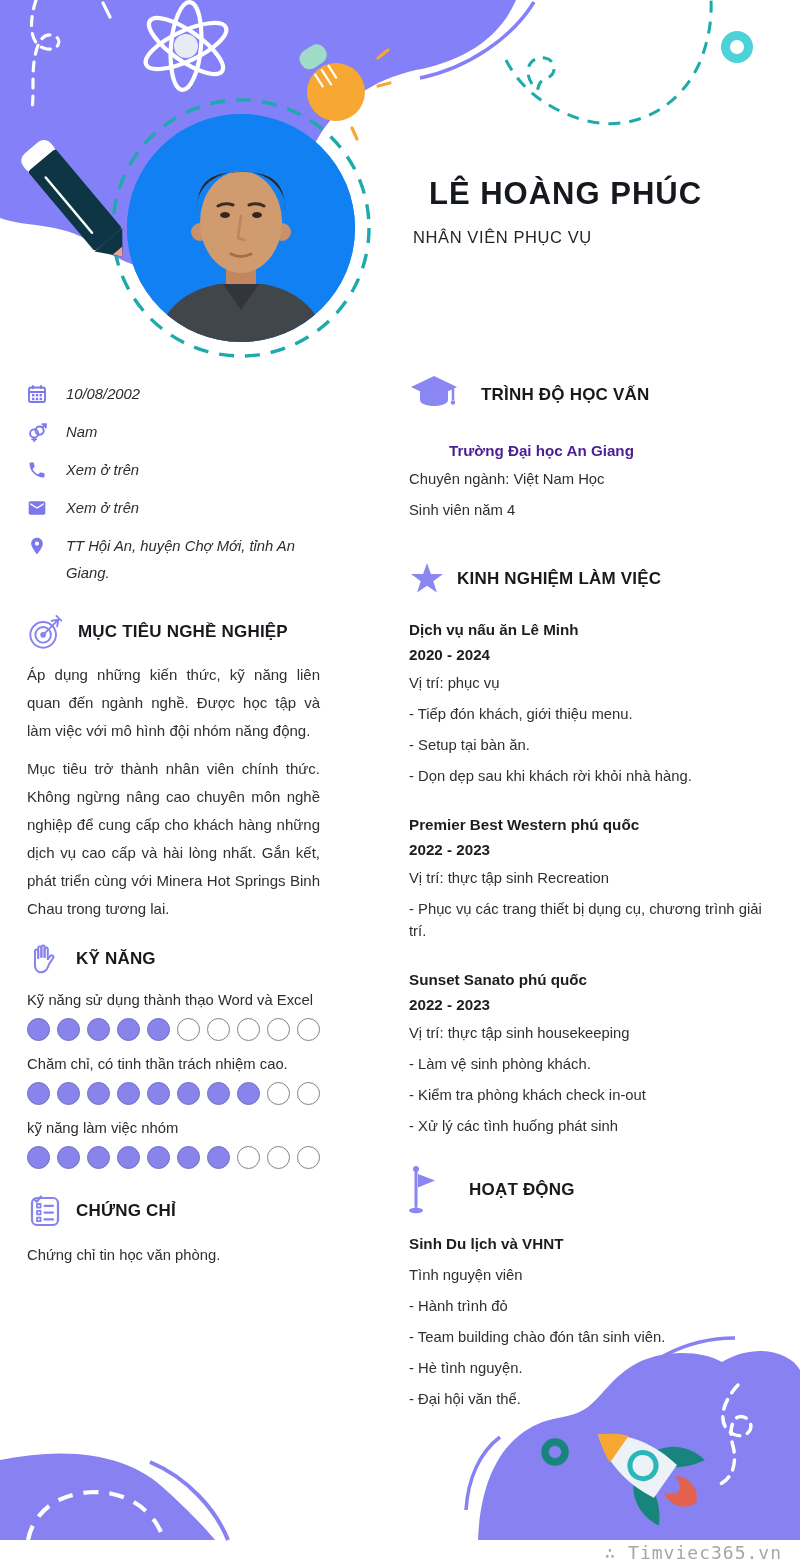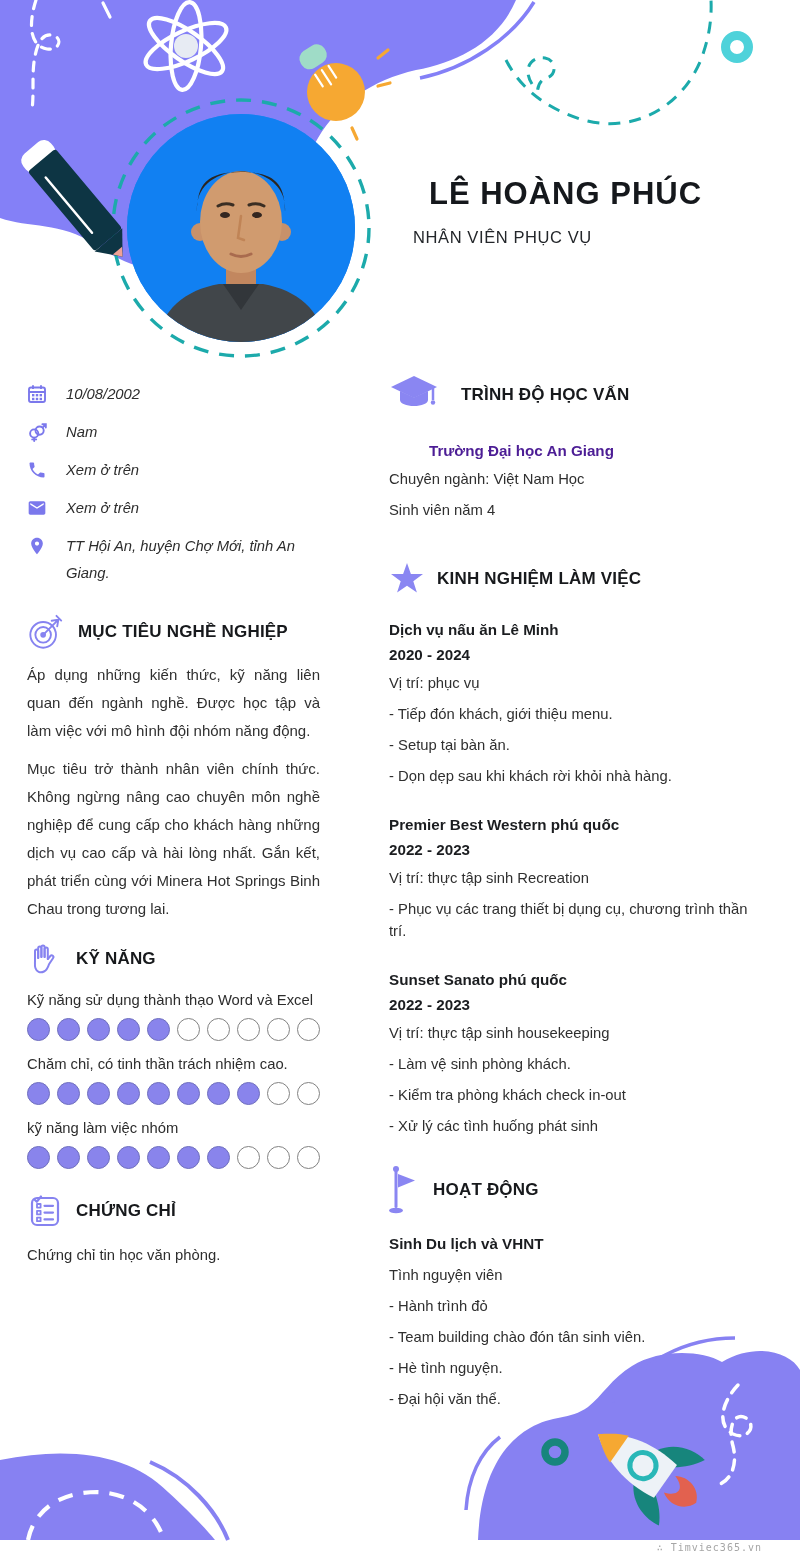--- a/index.html
+++ b/index.html
@@ -22,21 +22,21 @@
     overflow:hidden;background:linear-gradient(180deg,#2a8cf4 0%,#0e74ea 100%);
   }
 
   
   .header-text{left:413px;top:160px;width:378px;}
   .name{font-size:31px;font-weight:bold;letter-spacing:1px;color:#15181c;margin:16px;}
   .subtitle{margin-top:15px;font-size:16.5px;letter-spacing:.6px;color:#23262a;}
 
   
   .left-col{left:27px;top:381px;width:293px;}
-  .right-col{left:389px;top:374px;width:366px;}
+  .right-col{left:409px;top:374px;width:366px;}
 
   .info-row{display:flex;align-items:flex-start;gap:19px;margin-bottom:11px;}
   .info-row .ic{flex:0 0 20px;height:20px;margin-top:3px;}
   .info-row .txt{font-size:14.8px;line-height:27px;color:#2d2d2d;font-style:italic;}
 
   .sec-head{display:flex;align-items:center;gap:13px;}
   .sec-head .h-ic{flex:0 0 auto;display:flex;align-items:center;justify-content:center;}
   .sec-head .h-txt{font-size:17px;font-weight:bold;color:#17191c;letter-spacing:.2px;}
 
   .objective-head{margin-top:26px;}
@@ -57,23 +57,23 @@
   .exp-head{margin-top:40px;}
   .entry{margin-top:24px;}
   .entry + .entry{margin-top:29px;}
   .entry .company{font-size:15.2px;font-weight:bold;color:#1b1d20;}
   .entry .period{margin-top:8px;font-size:15.2px;font-weight:bold;color:#1b1d20;}
   .act-head{margin-top:28px;}
   .act-body{margin-top:18px;}
   .act-body .r-line:first-child{margin-top:0;font-weight:bold;font-size:15.2px;color:#1b1d20;}
 
   .watermark{
-    left:auto;right:38px;top:1542px;
+    left:auto;right:18px;top:1542px;
     font-family:"DejaVu Sans Mono","Liberation Mono",monospace;
-    font-size:10px;color:#a6a6a6;letter-spacing:1px;
+    font-size:18px;color:#a6a6a6;letter-spacing:1px;
   }
 </style>
 </head>
 <body>
 
 <svg class="abs top-deco" viewBox="0 0 800 380" aria-hidden="true">
   <path fill="#8480f7" d="M0,0 L516,0 C498,42 458,62 416,70 C372,80 338,104 318,138 C300,168 288,196 268,222 C246,252 214,270 180,272 C146,274 118,260 94,244 C62,222 28,228 0,218 Z"></path>
   <path fill="none" stroke="#8480f7" stroke-width="3.5" d="M420,78 C468,68 512,38 534,2"></path>
   <path fill="none" stroke="#ffffff" stroke-width="3.2" stroke-dasharray="9 8" stroke-linecap="round" d="M36,0 C28,25 30,46 47,49 C61,51 63,36 51,35 C40,34 36,48 34,62 C32,78 34,94 32,110"></path>
   <path stroke="#ffffff" stroke-width="3.2" stroke-linecap="round" d="M103,3 L110,17"></path>
@@ -308,33 +308,33 @@
     <div class="r-line">Vị trí: phục vụ</div>
     <div class="r-line">- Tiếp đón khách, giới thiệu menu.</div>
     <div class="r-line">- Setup tại bàn ăn.</div>
     <div class="r-line">- Dọn dẹp sau khi khách rời khỏi nhà hàng.</div>
   </div>
 
   <div class="entry">
     <div class="company">Premier Best Western phú quốc</div>
     <div class="period">2022 - 2023</div>
     <div class="r-line">Vị trí: thực tập sinh Recreation</div>
-    <div class="r-line">- Phục vụ các trang thiết bị dụng cụ, chương trình thần trí.</div>
+    <div class="r-line">- Phục vụ các trang thiết bị dụng cụ, chương trình giải trí.</div>
   </div>
 
   <div class="entry">
     <div class="company">Sunset Sanato phú quốc</div>
     <div class="period">2022 - 2023</div>
     <div class="r-line">Vị trí: thực tập sinh housekeeping</div>
     <div class="r-line">- Làm vệ sinh phòng khách.</div>
     <div class="r-line">- Kiểm tra phòng khách check in-out</div>
     <div class="r-line">- Xử lý các tình huống phát sinh</div>
   </div>
 
-  <div class="sec-head act-head" style="gap:16px;">
+  <div class="sec-head act-head" style="gap:32px;">
     <span class="h-ic">
       <svg viewBox="0 0 28 50" width="28" height="50" fill="#8a86f2">
         <circle cx="7" cy="4" r="3"></circle>
         <rect x="5.5" y="5" width="3" height="38" rx="1.5"></rect>
         <polygon points="9,9 26,15.5 9,22.5"></polygon>
         <ellipse cx="7" cy="45.5" rx="7" ry="2.8"></ellipse>
       </svg>
     </span>
     <span class="h-txt">HOẠT ĐỘNG</span>
   </div>

